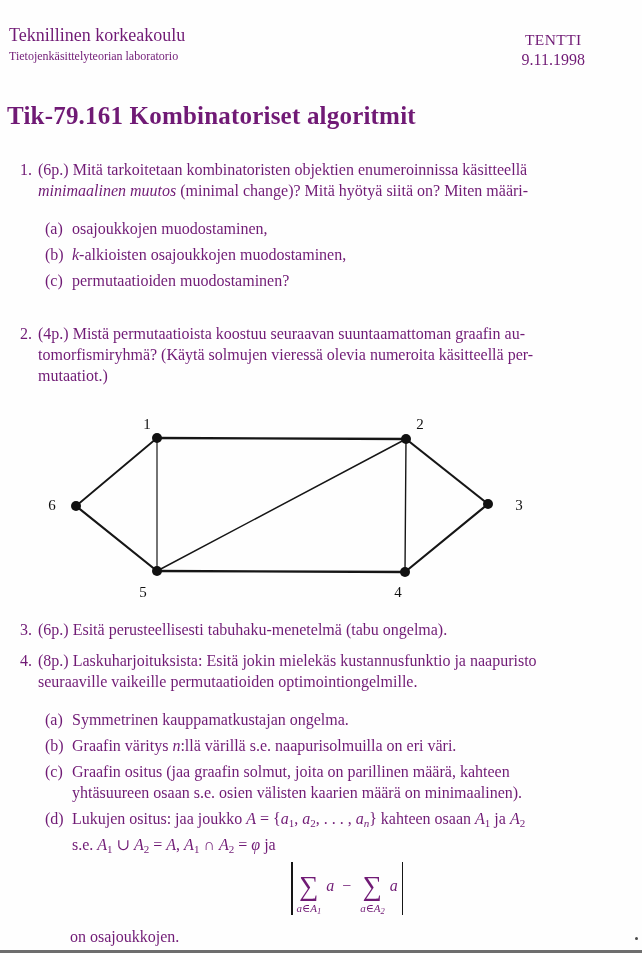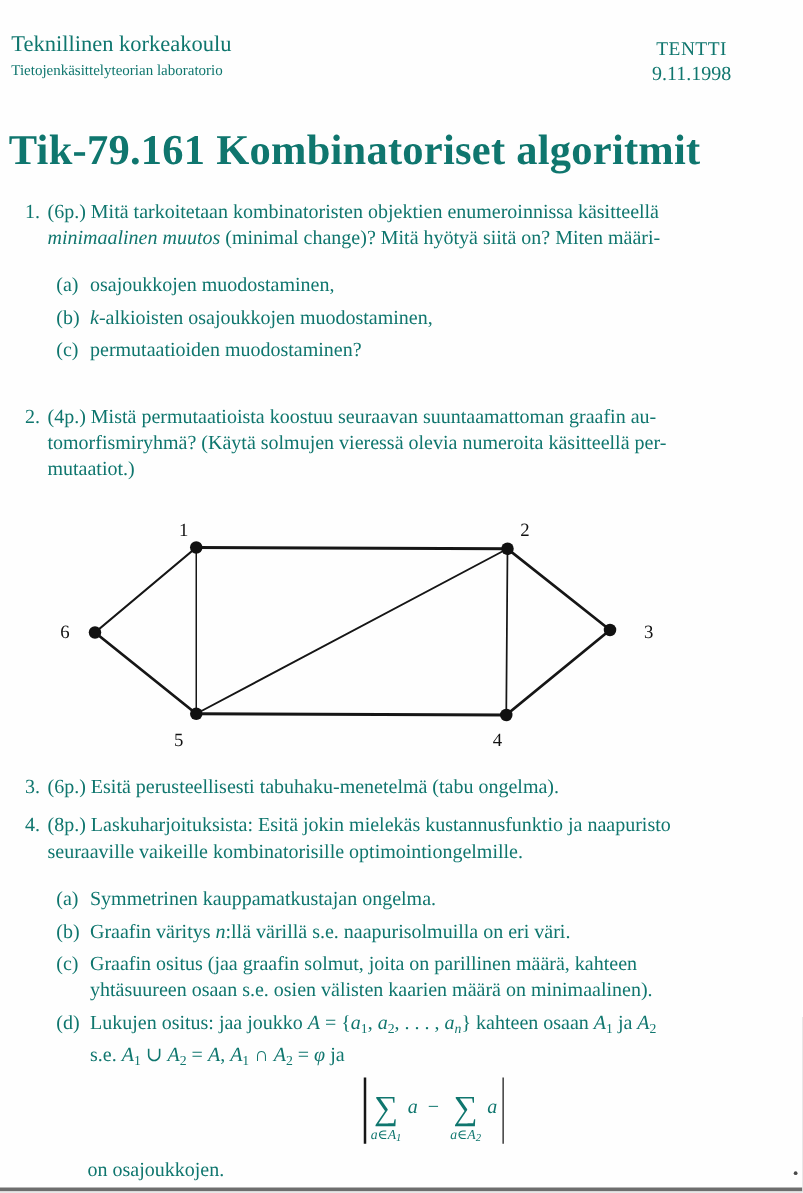--- a/index.html
+++ b/index.html
@@ -2,31 +2,31 @@
 <html><head>
 <meta charset="utf-8">
 <style>
   html,body{margin:0;padding:0;background:#d8d8d8;}
   .page{
     position:relative;
     width:642px;height:954px;
     background:#fefefe;
     overflow:hidden;
     font-family:"Liberation Serif","DejaVu Serif",serif;
-    color:#0f766e;
+    color:#701a75;
   }
   
   .hdr-left{position:absolute;left:9px;top:25px;}
   .inst1{font-size:18px;line-height:20px;}
   .inst2{font-size:12px;line-height:18px;margin-top:2px;}
   .hdr-right{position:absolute;right:57px;top:31px;text-align:center;}
   .exam-type{font-size:15.5px;line-height:17px;letter-spacing:.4px;}
   .exam-date{font-size:16px;line-height:18px;margin-top:3px;}
   
-  .title{position:absolute;left:7px;top:102px;font-size:34px;font-weight:bold;letter-spacing:.2px;}
+  .title{position:absolute;left:7px;top:102px;font-size:25px;font-weight:bold;letter-spacing:.2px;}
   
   .question{position:absolute;left:20px;}
   .q1{top:159px;} .q2{top:323px;} .q3{top:619px;} .q4{top:650px;}
   .qnum{position:absolute;left:0;top:0;font-size:16px;line-height:21px;}
   .qbody{margin-left:18px;}
   .qline{font-size:16px;line-height:21px;white-space:nowrap;}
   .sublist{margin-top:17px;}
   .subitem{position:relative;padding-left:34px;margin-bottom:5px;}
   .sublabel{position:absolute;left:7px;top:0;font-size:16px;line-height:21px;}
   .seg-i{font-style:italic;}
@@ -130,21 +130,21 @@
     <span class="qnum">3.</span>
     <div class="qbody">
         <div class="qline"><span>(6p.) Esitä perusteellisesti tabuhaku-menetelmä (tabu ongelma).</span></div>
       </div>
   </div>
 
   <div class="question q4">
     <span class="qnum">4.</span>
     <div class="qbody">
         <div class="qline"><span>(8p.) Laskuharjoituksista: Esitä jokin mielekäs kustannusfunktio ja naapuristo</span></div>
-        <div class="qline"><span>seuraaville vaikeille kombinatorisille optimointiongelmille.</span></div>
+        <div class="qline"><span>seuraaville vaikeille permutaatioiden optimointiongelmille.</span></div>
         <div class="sublist">
           <div class="subitem">
             <span class="sublabel">(a)</span>
             <div class="qline"><span>Symmetrinen kauppamatkustajan ongelma.</span></div>
           </div>
           <div class="subitem">
             <span class="sublabel">(b)</span>
             <div class="qline"><span>Graafin väritys </span><span class="seg-i">n</span><span>:llä värillä s.e. naapurisolmuilla on eri väri.</span></div>
           </div>
           <div class="subitem">

